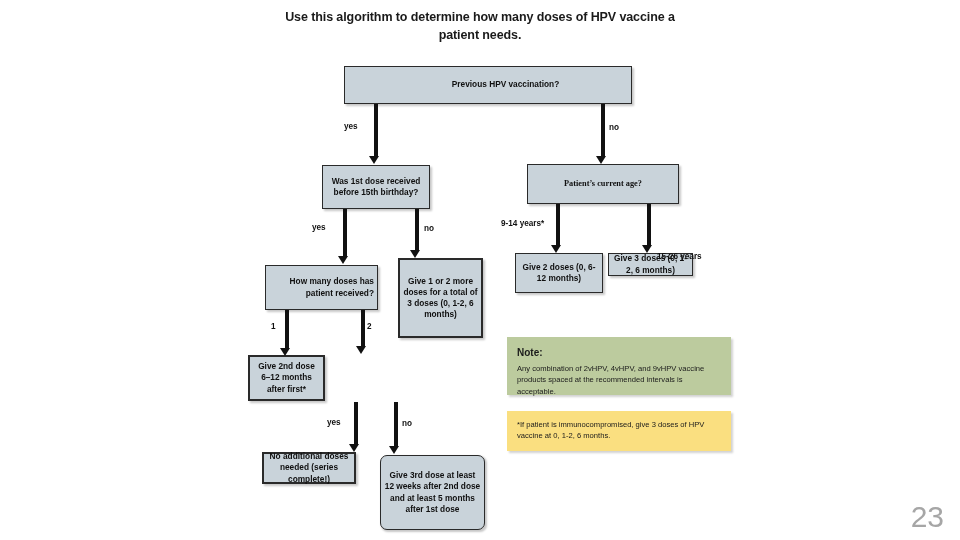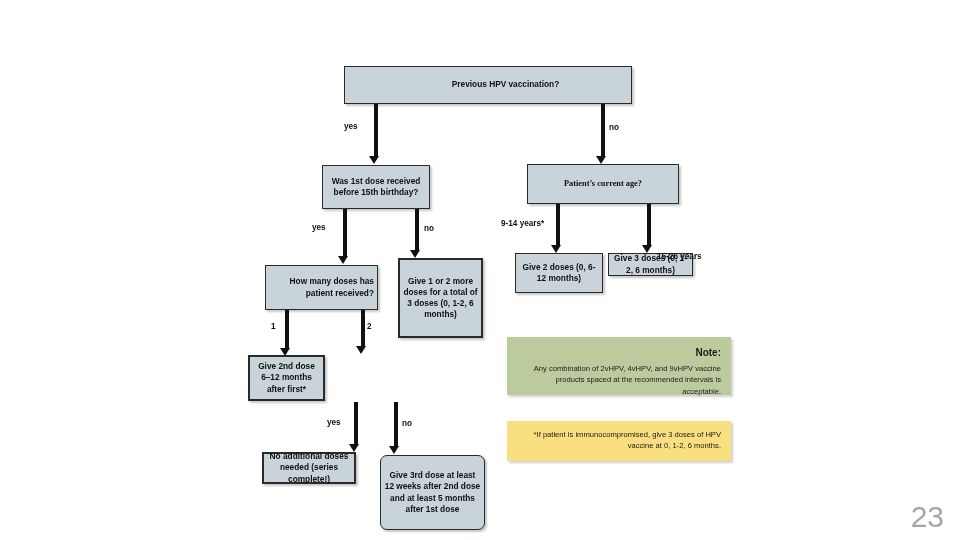--- a/index.html
+++ b/index.html
@@ -74,21 +74,20 @@
 
   
   .callout {
     position: absolute;
     box-sizing: border-box;
     font-size: 7.6px;
     line-height: 1.5;
     color: #1a1a1a;
     padding: 8px 10px;
     box-shadow: 1.5px 1.5px 2px rgba(0,0,0,0.18);
-    text-align: right;
   }
   #note-box { background: #bccb9e; }
   #note-box .note-head {
     font-weight: bold;
     font-size: 10px;
     display: block;
     margin-bottom: 3px;
   }
   #footnote-box { background: #fadf80; }
 
@@ -100,20 +99,21 @@
     font-size: 30px;
     color: #a6a6a6;
     font-weight: normal;
   }
 </style>
 </head>
 <body>
 
 <div id="page">
 
+  <div id="title">Use this algorithm to determine how many doses of HPV vaccine a patient needs.</div>
 
   <div class="node" id="n-start" style="left:344px; top:66px; width:288px; height:38px;padding-left:38px;">
     <span class="txt">Previous HPV vaccination?</span>
   </div>
 
   <div class="node" id="n-before15" style="left:322px; top:165px; width:108px; height:44px;">
     <span class="txt">Was 1st dose received before 15th birthday?</span>
   </div>
 
   <div class="node" id="n-age" style="left:527px; top:164px; width:152px; height:40px;font-family:Liberation Serif, serif;">
@@ -187,19 +187,19 @@
 
   <div class="conn" style="left:394px; top:402px; height:44px;"></div>
   <div class="arrowhead" style="left:388.5px; top:446px;"></div>
   <div class="elabel" style="left:402px; top:419px;">no</div>
 
   <div class="callout" id="note-box" style="left:507px; top:337px; width:224px; height:58px;">
     <span class="note-head">Note:</span>
     <span>Any combination of 2vHPV, 4vHPV, and 9vHPV vaccine products spaced at the recommended intervals is acceptable.</span>
   </div>
 
-  <div class="callout" id="footnote-box" style="left:507px; top:421px; width:224px; height:40px;">
+  <div class="callout" id="footnote-box" style="left:507px; top:411px; width:224px; height:40px;">
     <span>*If patient is immunocompromised, give 3 doses of HPV vaccine at 0, 1-2, 6 months.</span>
   </div>
 
   <div id="page-number">23</div>
 
 </div>
 
 </body></html>

